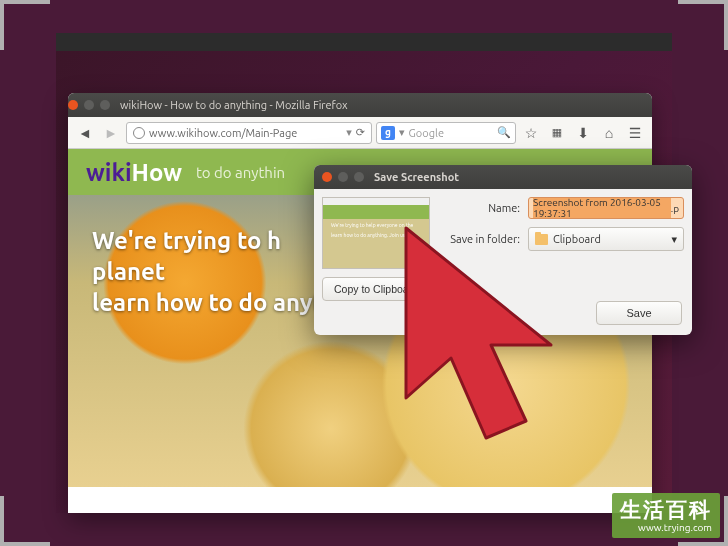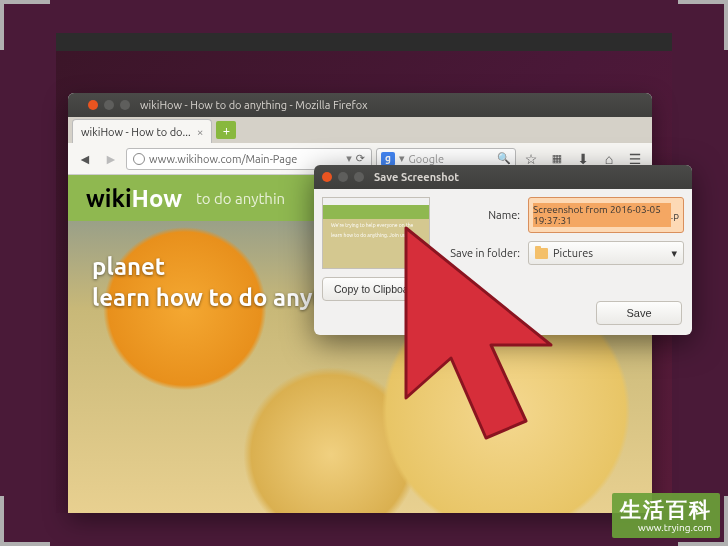--- a/index.html
+++ b/index.html
@@ -19,21 +19,21 @@
 }
 
 .firefox {
   position: absolute; left: 12px; top: 60px; width: 584px; height: 420px;
   background: #fff; border-radius: 6px 6px 0 0;
   box-shadow: 0 8px 24px rgba(0,0,0,.4);
 }
 .ff-titlebar {
   height: 24px; background: linear-gradient(#4a4a48, #3e3e3c);
   border-radius: 6px 6px 0 0;
-  display: flex; align-items: center; padding: 0 20px;
+  display: flex; align-items: center; padding: 0 0;
   color: #d8d4cf; font-size: 11px;
 }
 .win-btns { display: flex; gap: 6px; margin-right: 10px; }
 .win-btn { width: 10px; height: 10px; border-radius: 50%; }
 .wb-close { background: #e95420; }
 .wb-min, .wb-max { background: #5e5e5c; }
 .tabstrip {
   height: 26px; background: #d5d1c8;
   display: flex; align-items: flex-end; padding: 0 4px;
 }
@@ -65,21 +65,21 @@
   background: #fff; display: flex; align-items: center; padding: 0 4px;
   font-size: 11px; color: #999; gap: 4px;
 }
 .g-icon { width: 14px; height: 14px; background: #4285f4; color: #fff; font-size: 10px; display: flex; align-items: center; justify-content: center; font-weight: bold; border-radius: 2px; }
 .content { position: relative; height: calc(100% - 82px); overflow: hidden; }
 .wh-header {
   height: 46px; background: #8fb850;
   display: flex; align-items: center; padding: 0 18px; gap: 14px;
 }
 .wh-logo { font-size: 24px; font-weight: bold; }
-.wh-logo .w1 { color: #000000; }
+.wh-logo .w1 { color: #4c1d95; }
 .wh-logo .w2 { color: #fff; }
 .wh-tag { color: #e8f0d8; font-size: 15px; }
 .hero {
   position: absolute; top: 46px; left: 0; right: 0; bottom: 0;
   background:
     radial-gradient(circle at 20% 30%, #f4a832 0%, #e8901c 15%, transparent 16%),
     radial-gradient(circle at 75% 65%, #f4d890 0%, #e8c566 25%, transparent 26%),
     radial-gradient(circle at 45% 80%, #f0d080 0%, #dab050 20%, transparent 22%),
     linear-gradient(180deg, #9aa088 0%, #c8b878 30%, #e8d090 100%);
 }
@@ -112,21 +112,21 @@
 .copy-btn {
   margin-top: 8px; width: 108px; height: 24px;
   border: 1px solid #c4c0b8; border-radius: 4px;
   background: linear-gradient(#fdfdfc, #ebeae7);
   font-size: 10.5px; color: #333;
 }
 .form-col { flex: 1; font-size: 11px; }
 .form-row { display: flex; align-items: center; margin-bottom: 8px; gap: 8px; }
 .form-label { width: 80px; text-align: right; color: #333; }
 .name-input {
-  flex: 1; height: 36px; border: 1px solid #d98f5c; border-radius: 3px;
+  flex: 1; height: 22px; border: 1px solid #d98f5c; border-radius: 3px;
   padding: 0 4px; font-size: 10px;
   background: #fdd9b5; color: #333;
   overflow: hidden; display: flex; align-items: center;
 }
 .name-sel { background: #f4a763; padding: 1px 0; }
 .folder-combo {
   flex: 1; height: 24px; border: 1px solid #c4c0b8; border-radius: 3px;
   background: linear-gradient(#fdfdfc, #ebeae7);
   display: flex; align-items: center; padding: 0 6px; font-size: 11px; color: #333;
   justify-content: space-between;
@@ -179,27 +179,20 @@
   <div class="firefox">
     <div class="ff-titlebar">
       <div class="win-btns">
         <div class="win-btn wb-close"></div>
         <div class="win-btn wb-min"></div>
         <div class="win-btn wb-max"></div>
       </div>
       <span>wikiHow - How to do anything - Mozilla Firefox</span>
     </div>
 
-    <div class="tabstrip">
-      <div class="tab">
-        <span>wikiHow - How to do...</span>
-        <span class="x-icon">×</span>
-      </div>
-      <div class="newtab">+</div>
-    </div>
 
     <div class="navbar">
       <div class="nav-icon">◄</div>
       <div class="nav-icon" style="color:#bbb">►</div>
       <div class="urlbar">
         <span class="globe"></span>
         <span>www.wikihow.com/Main-Page</span>
         <span style="margin-left:auto;color:#888">▾</span>
         <span>⟳</span>
       </div>
@@ -218,20 +211,21 @@
 
     <div class="content">
       <div class="wh-header">
         <div class="wh-logo">
           <span class="w1">wiki</span><span class="w2">How</span>
         </div>
         <div class="wh-tag">to do anythin</div>
       </div>
       <div class="hero">
         <div class="hero-text">
+          <div>We're trying to h</div>
           <div>planet</div>
           <div>learn how to do anything.</div>
         </div>
       </div>
     </div>
   </div>
 
   <div class="dialog">
     <div class="dlg-title">
       <div class="win-btns">
@@ -252,21 +246,21 @@
           <div class="name-input">
             <span class="name-sel">Screenshot from 2016-03-05 19:37:31</span>
               <span>.p</span>
           </div>
         </div>
         <div class="form-row">
           <div class="form-label">Save in folder:</div>
           <div class="folder-combo">
             <span class="fldr">
               <span class="folder-ico"></span>
-              <span>Pictures</span>
+              <span>Clipboard</span>
             </span>
             <span>▾</span>
           </div>
         </div>
       </div>
     </div>
     <div class="dlg-footer">
       <button class="save-btn">Save</button>
     </div>
   </div>

